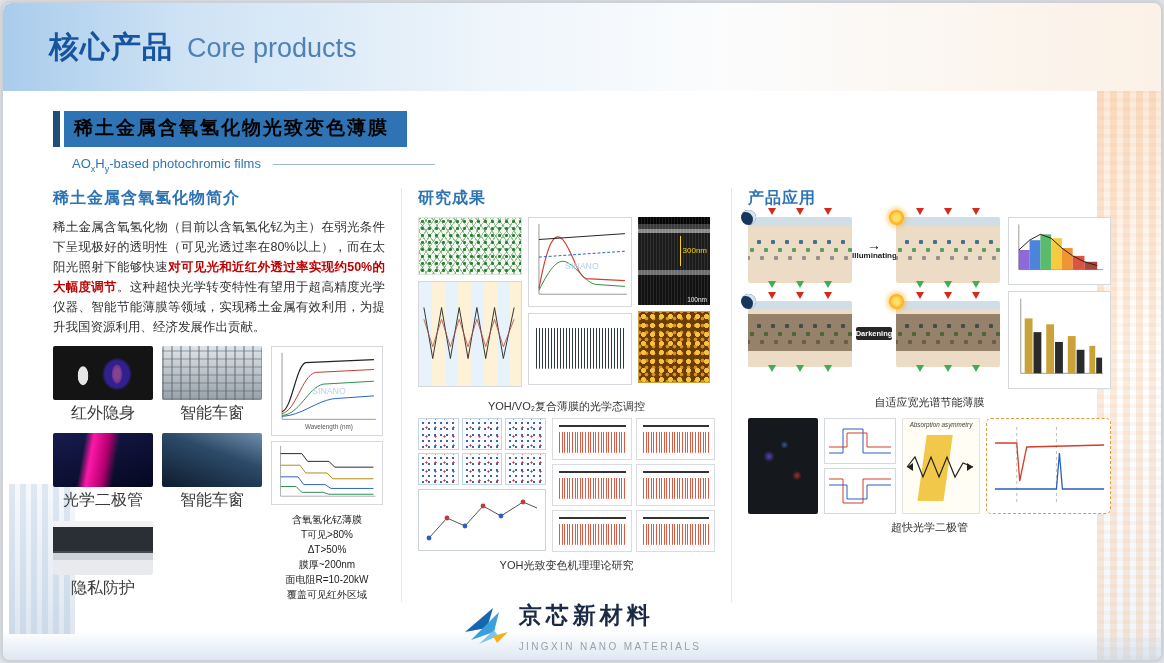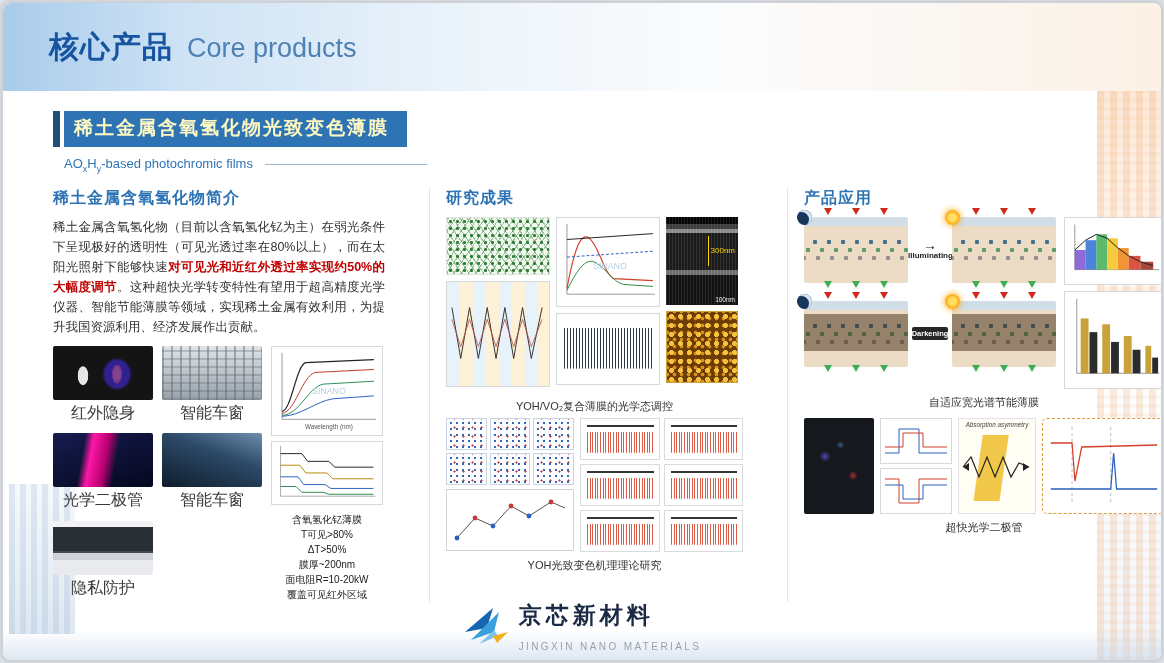--- a/index.html
+++ b/index.html
@@ -42,29 +42,29 @@
     background:linear-gradient(90deg,#a9cceb 0%,#cfe3f5 16%,#eef5fb 42%,#fbfcfd 62%,#fbf1e6 100%);
   }
   .header-inner { padding:24px 0 0 46px; }
   .title-zh { font-size:30px; font-weight:bold; color:#17549f; letter-spacing:1px; }
   .title-en { font-size:27px; color:#4f81b5; margin-left:14px; font-weight:400; }
   
   .section-block { position:relative; z-index:1; margin:20px 0 0 50px; }
   .section-title-row { display:inline-flex; align-items:stretch; }
   .accent-bar { width:7px; background:#1f4e79; margin-right:4px; }
   .section-title-text {
-    background:#2e74b5; color:#fef9c3; font-size:19px; font-weight:bold;
+    background:#2e74b5; color:#000000; font-size:19px; font-weight:bold;
     padding:4px 18px 6px 10px; letter-spacing:2px;
   }
   .subtitle-row { display:flex; align-items:center; margin:5px 0 0 11px; }
-  .subtitle { color:#2e74b5; font-size:13px; }
+  .subtitle { color:#2e74b5; font-size:13px;margin-left:8px; }
   .subtitle sub { font-size:9px; }
   .subtitle-line { width:162px; height:1px; background:#9fb8d2; margin-left:12px; }
   
-  .columns { position:relative; z-index:1; display:flex; margin:14px 50px 0 50px;gap:28px; }
+  .columns { position:relative; z-index:1; display:flex; margin:14px 50px 0 50px; }
   .col h3 { font-size:16px; font-weight:bold; color:#2e74b5; margin:0 0 8px 0; letter-spacing:1px; }
   .col-intro { width:348px; flex:none; padding-right:16px; box-sizing:border-box; }
   .col-research { width:330px; flex:none; padding:0 16px; box-sizing:border-box; border-left:1px solid #e2e7ec; }
   .col-application { flex:1; padding-left:16px; box-sizing:border-box; border-left:1px solid #e2e7ec; }
   .caption { font-size:11px; color:#333; text-align:center; margin:6px 0 4px; }
   
   .intro-text { font-size:12.5px; line-height:1.6; color:#303030; text-align:justify; margin:0 0 9px 0; }
   .hl { color:#c00000; font-weight:bold; }
   .gallery { display:flex; gap:9px; }
   .g-photos { display:grid; grid-template-columns:100px 100px; gap:7px 9px; }

